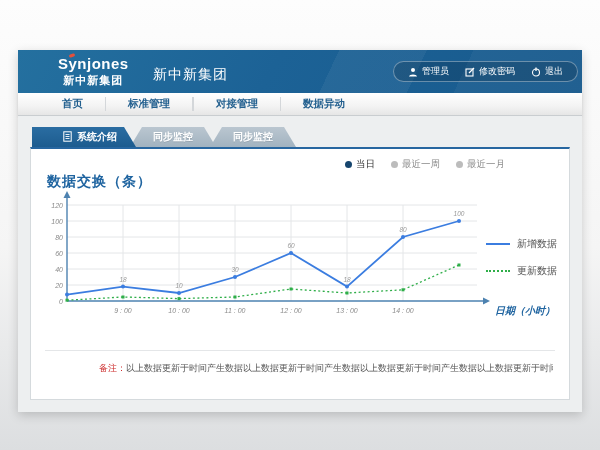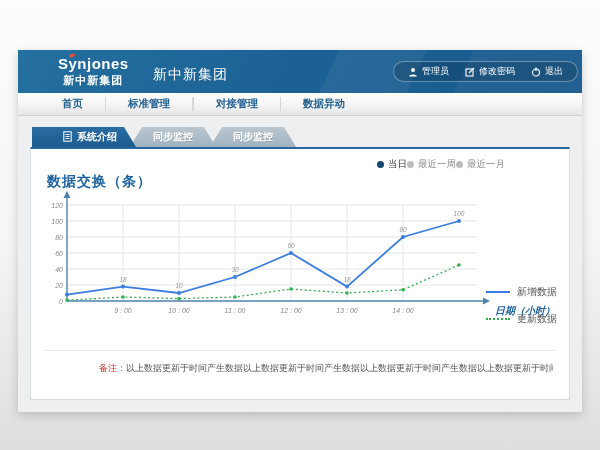--- a/index.html
+++ b/index.html
@@ -67,32 +67,32 @@
     background:linear-gradient(180deg,#bac6d0 0%,#a2b3c0 100%);
     clip-path:polygon(12px 0,calc(100% - 12px) 0,100% 100%,0 100%);
     z-index:1;text-shadow:0 1px 0 rgba(0,0,0,.1);
   }
   .tab.inactive + .tab.inactive{z-index:0;}
   .panel{
     position:absolute;left:12px;right:12px;top:31px;bottom:12px;
     background:#fff;border:1px solid #d5dadd;border-top:2px solid #2766a0;
   }
   
-  .radio-row{position:absolute;top:9px;right:64px;display:flex;align-items:flex-end;}
+  .radio-row{position:absolute;top:9px;right:64px;display:flex;gap:16px;align-items:flex-end;}
   .radio-opt{display:flex;align-items:center;gap:4px;font-size:9.5px;color:#8a8a8a;cursor:pointer;}
   .radio-dot{width:7px;height:7px;border-radius:50%;background:#bcbcbc;}
   .radio-opt.selected{color:#333;}
   .radio-opt.selected .radio-dot{background:#16456e;}
   
   .y-axis-title{position:absolute;left:16px;top:24px;font-size:14px;font-weight:bold;color:#1f64a0;letter-spacing:1px;}
   .chart-wrap{position:absolute;left:8px;top:40px;width:530px;height:145px;font-style:italic;}
   svg text.tick{font-size:7px;fill:#8a8a8a;font-family:"Liberation Sans","DejaVu Sans",sans-serif;}
   svg text.plabel{font-size:6.5px;fill:#999;font-family:"Liberation Sans","DejaVu Sans",sans-serif;}
   svg text.axis-label{font-size:10px;font-weight:bold;fill:#1f64a0;font-family:"Liberation Sans","DejaVu Sans",sans-serif;}
-  .line-legend{position:absolute;right:12px;top:88px;display:flex;flex-direction:column;gap:13px;margin-top:48px;}
+  .line-legend{position:absolute;right:12px;top:88px;display:flex;flex-direction:column;gap:13px;}
   .legend-row{display:flex;align-items:center;gap:7px;font-size:10px;color:#555;}
   .legend-swatch{width:24px;height:0;}
   .legend-swatch.solid{border-top:2px solid #3b7de0;}
   .legend-swatch.dotted{border-top:2px dotted #2fae49;}
   
   .divider{position:absolute;left:14px;right:14px;bottom:48px;height:1px;background:#e4e6e8;}
   .note{position:absolute;left:28px;right:16px;bottom:24px;font-size:9px;color:#555;white-space:nowrap;overflow:hidden;}
   .note-prefix{color:#cc2b2b;margin-left:40px;}
 </style>
 </head>

